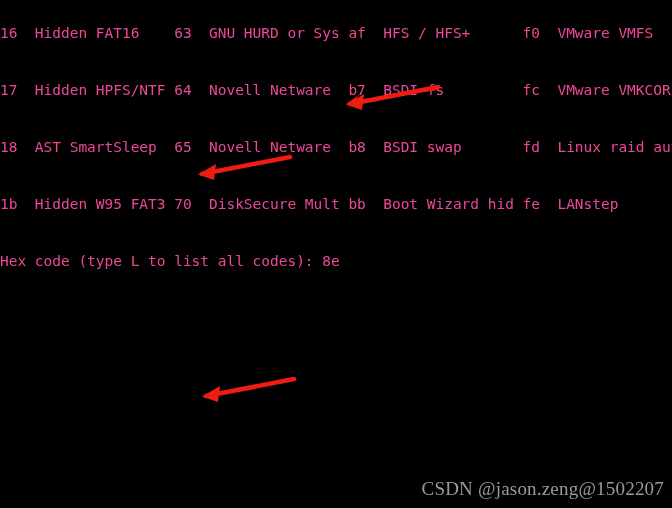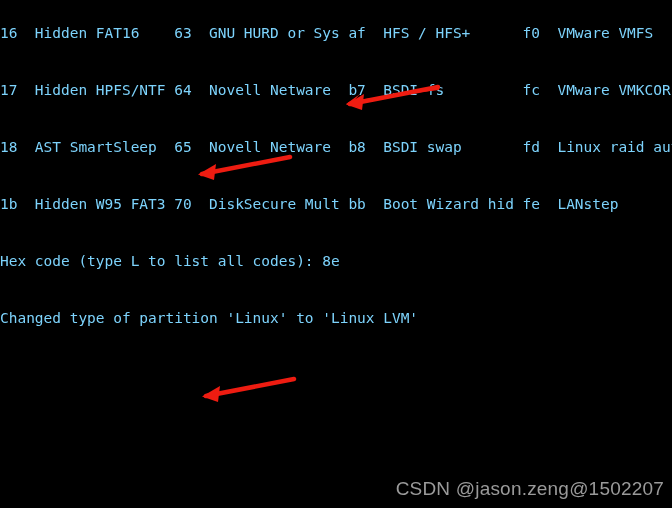--- a/index.html
+++ b/index.html
@@ -30,58 +30,57 @@
     font-size: 14.5px;
     line-height: 19px;
     letter-spacing: -0.02px;
     color: #d8d8d8;
     white-space: pre;
     -webkit-font-smoothing: none;
   }
   .line {
     height: 19px;
     white-space: pre;
-    color: #7dd3fc;
+    color: #ec4899;
   }
   .line.blank {
     height: 19px;
   }
   
   .arrow {
     position: absolute;
     pointer-events: none;
   }
   .arrow svg {
     display: block;
     overflow: visible;
   }
   
   #watermark {
     position: absolute;
     right: 8px;
     bottom: 8px;
-    font-family: Liberation Sans, sans-serif;
+    font-family: Liberation Serif, serif;
     font-size: 19px;
     color: #9a9a9a;
     letter-spacing: 0.2px;
     white-space: nowrap;
   }
 </style>
 </head>
 <body>
 
 <div id="terminal">
 
   <div id="screen">
     <div class="line">16  Hidden FAT16    63  GNU HURD or Sys af  HFS / HFS+      f0  VMware VMFS</div>
     <div class="line">17  Hidden HPFS/NTF 64  Novell Netware  b7  BSDI fs         fc  VMware VMKCORE</div>
     <div class="line">18  AST SmartSleep  65  Novell Netware  b8  BSDI swap       fd  Linux raid auto</div>
     <div class="line">1b  Hidden W95 FAT3 70  DiskSecure Mult bb  Boot Wizard hid fe  LANstep</div>
     <div class="line">Hex code (type L to list all codes): 8e</div>
-    <div class="line">Changed type of partition 'Linux' to 'Linux LVM'</div>
     <div class="line blank"></div>
     
     
     
     
     
     
     
     
     

